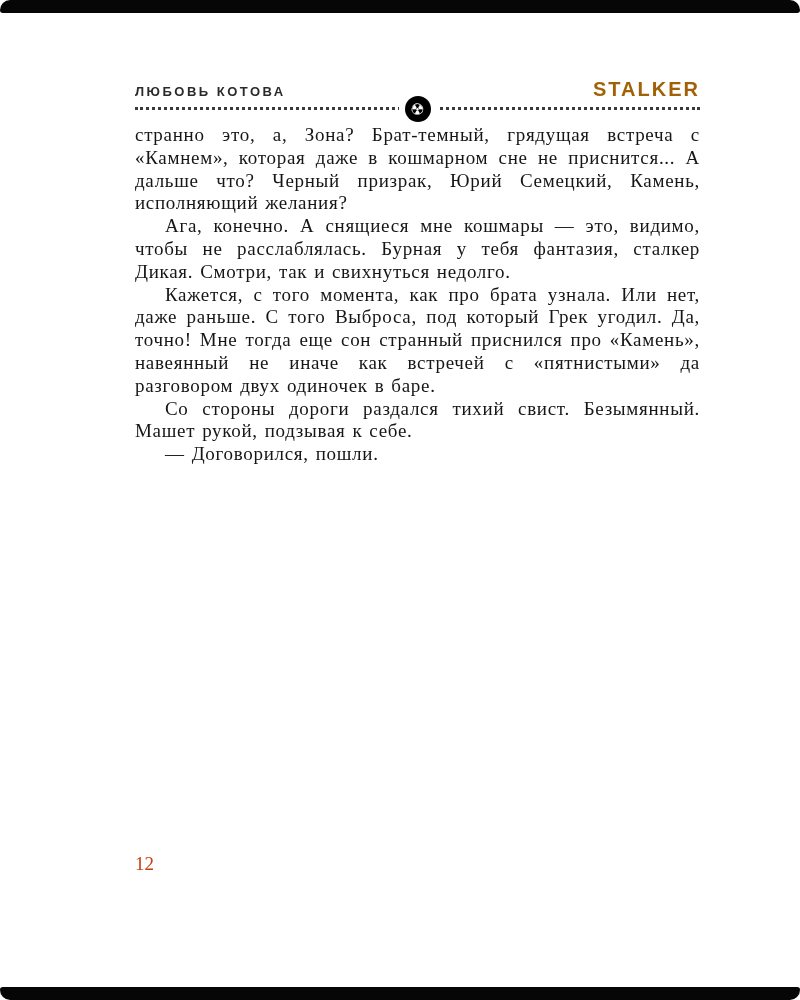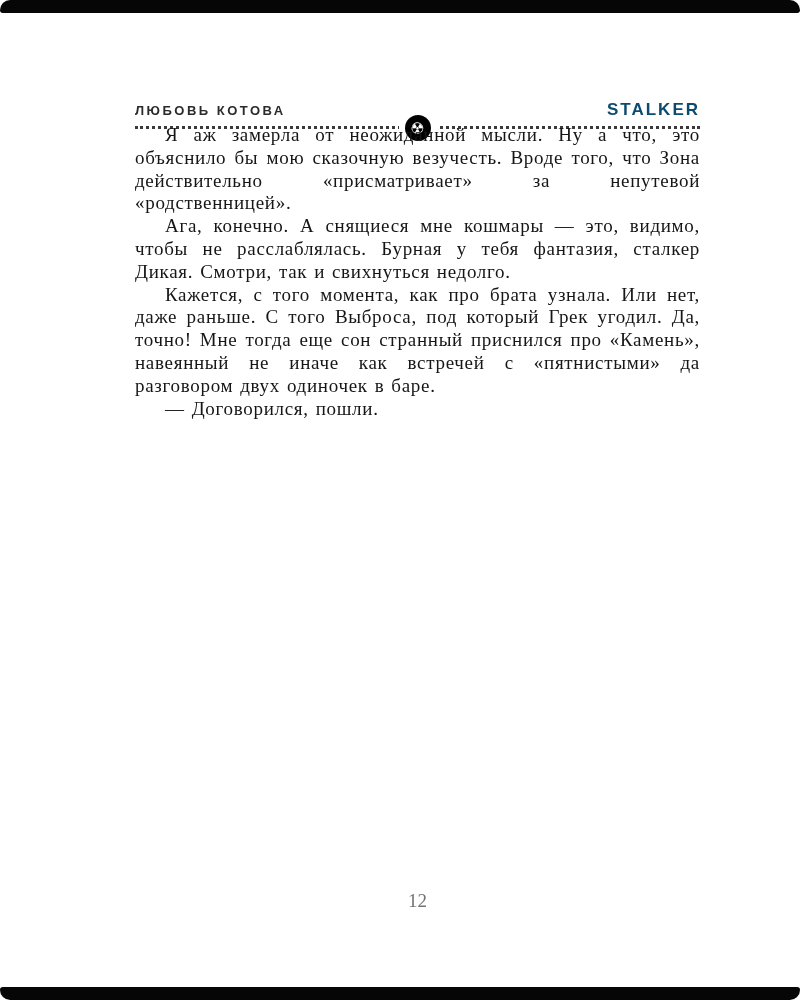--- a/index.html
+++ b/index.html
@@ -23,41 +23,41 @@
     width: 800px;
     height: 13px;
     background: #060606;
   }
   .edge-top    { top: 0;    border-radius: 14px 14px 4px 4px; }
   .edge-bottom { bottom: 0; border-radius: 4px 4px 14px 14px; }
 
   
   .header {
     position: absolute;
-    top: 100px;
+    top: 78px;
     left: 135px;
     width: 565px;
   }
   .header-row {
     display: flex;
     justify-content: space-between;
     align-items: baseline;
     font-family: "Liberation Sans", sans-serif;
   }
   .author {
     font-size: 13px;
     font-weight: 600;
     letter-spacing: 2.5px;
     color: #2a2a2a;
   }
   .series {
-    font-size: 17px;
+    font-size: 20px;
     font-weight: 700;
     letter-spacing: 2px;
-    color: #0c4a6e;
+    color: #a16207;
   }
   .header-rule {
     position: relative;
     height: 16px;
     margin-top: 1px;
   }
   .header-rule .dotline {
     position: absolute;
     left: 0;
     right: 0;
@@ -101,26 +101,25 @@
   .body-text p {
     margin: 0;
   }
   .body-text p.indent {
     text-indent: 30px;
   }
 
   
   .page-number {
     position: absolute;
-    top: 890px;
+    top: 853px;
     left: 135px;
     width: 565px;
-    text-align: center;
     font-size: 19px;
-    color: #737373;
+    color: #c2410c;
   }
 </style>
 </head>
 <body>
 
 <div class="edge-bar edge-top"></div>
 
 <header class="header">
   <div class="header-row">
     <span class="author">ЛЮБОВЬ КОТОВА</span>
@@ -128,21 +127,22 @@
   </div>
   <div class="header-rule">
     <span class="dotline"></span>
     <span class="icon-wrap">
       <span class="icon-circle">☢</span>
     </span>
   </div>
 </header>
 
 <section class="body-text">
-    <p class="indent">Я аж замерла от неожиданной мысли. Ну а что, это объяснило бы мою сказочную везучесть. Вроде того, что Зона действительно «присматривает» за непутевой «родственницей».</p>
+    <p>странно это, а, Зона? Брат-темный, грядущая встреча с «Камнем», которая даже в кошмарном сне не приснится... А дальше что? Черный призрак, Юрий Семецкий, Камень, исполняющий желания?</p>
     <p class="indent">Ага, конечно. А снящиеся мне кошмары — это, видимо, чтобы не расслаблялась. Бурная у тебя фантазия, сталкер Дикая. Смотри, так и свихнуться недолго.</p>
     <p class="indent">Кажется, с того момента, как про брата узнала. Или нет, даже раньше. С того Выброса, под который Грек угодил. Да, точно! Мне тогда еще сон странный приснился про «Камень», навеянный не иначе как встречей с «пятнистыми» да разговором двух одиночек в баре.</p>
+    <p class="indent">Со стороны дороги раздался тихий свист. Безымянный. Машет рукой, подзывая к себе.</p>
     <p class="indent">— Договорился, пошли.</p>
   </section>
 
 <div class="page-number">12</div>
 
 <div class="edge-bar edge-bottom"></div>
 
 </body></html>

